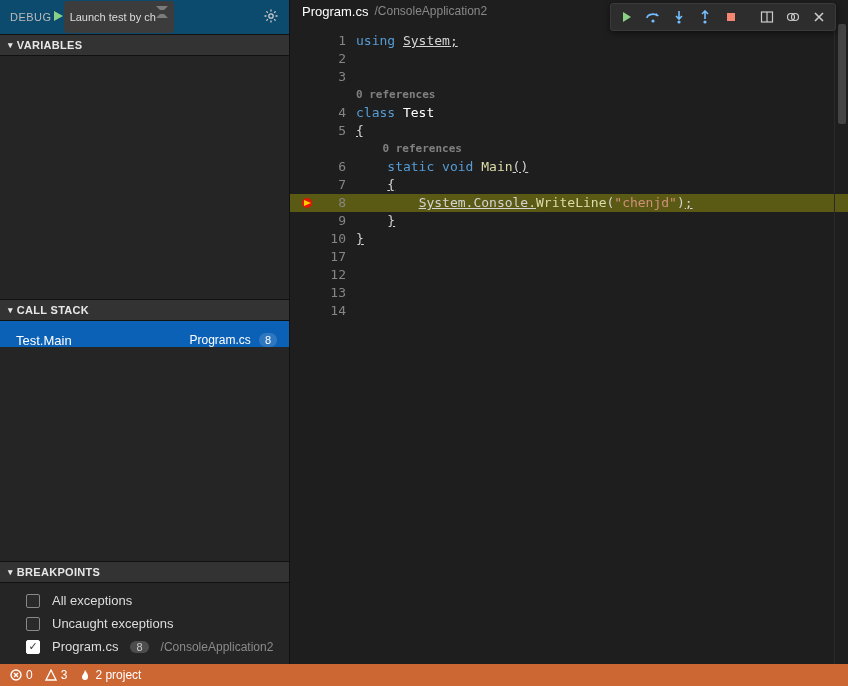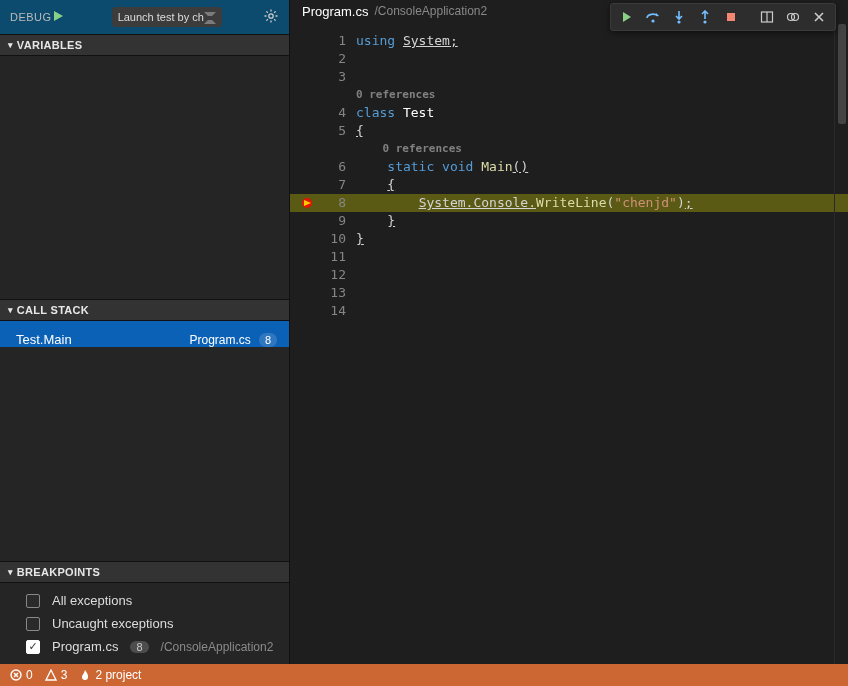--- a/index.html
+++ b/index.html
@@ -16,23 +16,23 @@
 .editor { flex: 1; background: #1e1e1e; display: flex; flex-direction: column; min-width: 0; }
 
 
 .debug-header {
   height: 34px; display: flex; align-items: center; padding: 0 10px;
   background: #0c4a6e;
 }
 .debug-title { font-size: 11px; letter-spacing: 0.5px; color: #bbb; }
 .play-icon { color: #89d185; }
 .launch-select {
-  background: #3c3c3c; color: #ddd; border: none; height: 20px;
+  background: #3c3c3c; color: #ddd; border: none; height: 32px;
   padding: 0 18px 0 6px; font-size: 11px; border-radius: 4px;
-  position: relative; display: inline-flex; align-items: center; margin-left: 48px;
+  position: relative; display: inline-flex; align-items: center;
 }
 .launch-select::after {
   content: ""; position: absolute; right: 6px; top: 5px; width: 4px; height: 4px;
   border-bottom: 4px solid #bbb; border-top: 4px solid #bbb;
   border-left: 4px solid transparent; border-right: 4px solid transparent;
   opacity: .5;
 }
 .gear { color: #ccc; }
 
 
@@ -42,22 +42,22 @@
   background: #333; border-top: 1px solid #111; border-bottom: 1px solid #111;
   letter-spacing: 0.3px;
 }
 .section-header .tw { margin-right: 4px; font-size: 9px; line-height: 1; }
 
 .section-body { flex: 0 0 auto; }
 .section-body.flex { flex: 1 1 auto; overflow: hidden; }
 
 
 .callstack-row {
-  height: 26px; display: flex; align-items: flex-end;
-  background: #0b61b6; color: #fff; padding: 2px 12px 0 16px;
+  height: 26px; display: flex; align-items: flex-start;
+  background: #0b61b6; color: #fff; padding: 12px 12px 0 16px;
   font-size: 13px;
 }
 .cs-frame { flex: 1; }
 .cs-file { font-size: 12px; margin-right: 8px; }
 .cs-line { background: rgba(255,255,255,.15); border-radius: 8px; padding: 1px 6px; font-size: 11px; }
 
 
 .bp-list { padding: 6px 0; }
 .bp-item { display: flex; align-items: center; padding: 4px 10px 4px 26px; gap: 12px; font-size: 13px; color: #ddd; }
 .checkbox {
@@ -261,21 +261,21 @@
           </div>
 
           <div class="row">
             <div class="gutter-bp"></div>
             <div class="gutter-ln">10</div>
             <div class="code-col"><span class="tk-pn">}</span></div>
           </div>
 
           <div class="row">
               <div class="gutter-bp"></div>
-              <div class="gutter-ln">11</div>
+              <div class="gutter-ln">17</div>
               <div class="code-col"></div>
             </div>
           <div class="row">
               <div class="gutter-bp"></div>
               <div class="gutter-ln">12</div>
               <div class="code-col"></div>
             </div>
           <div class="row">
               <div class="gutter-bp"></div>
               <div class="gutter-ln">13</div>

